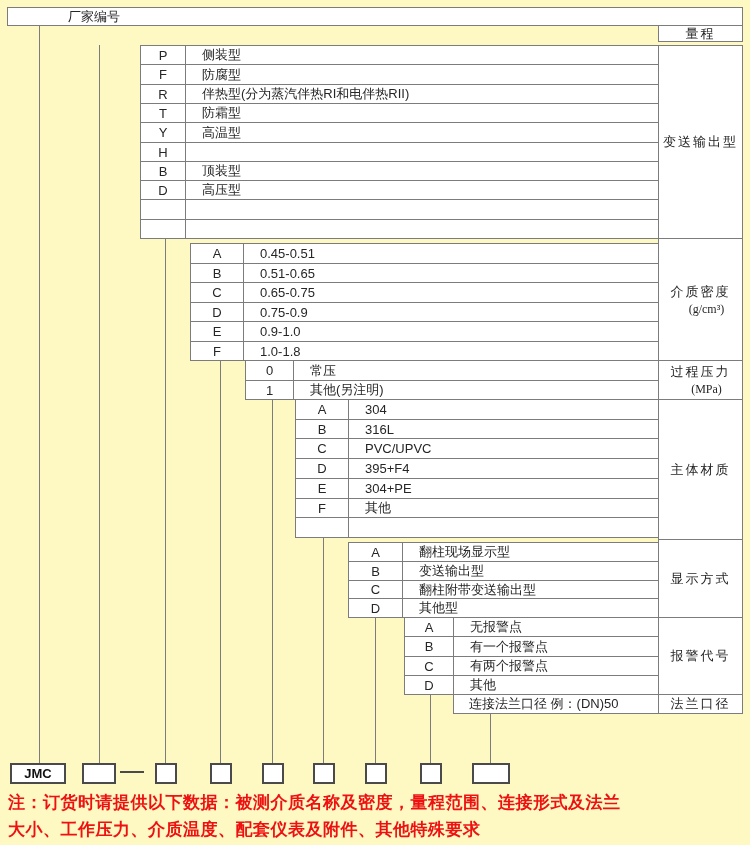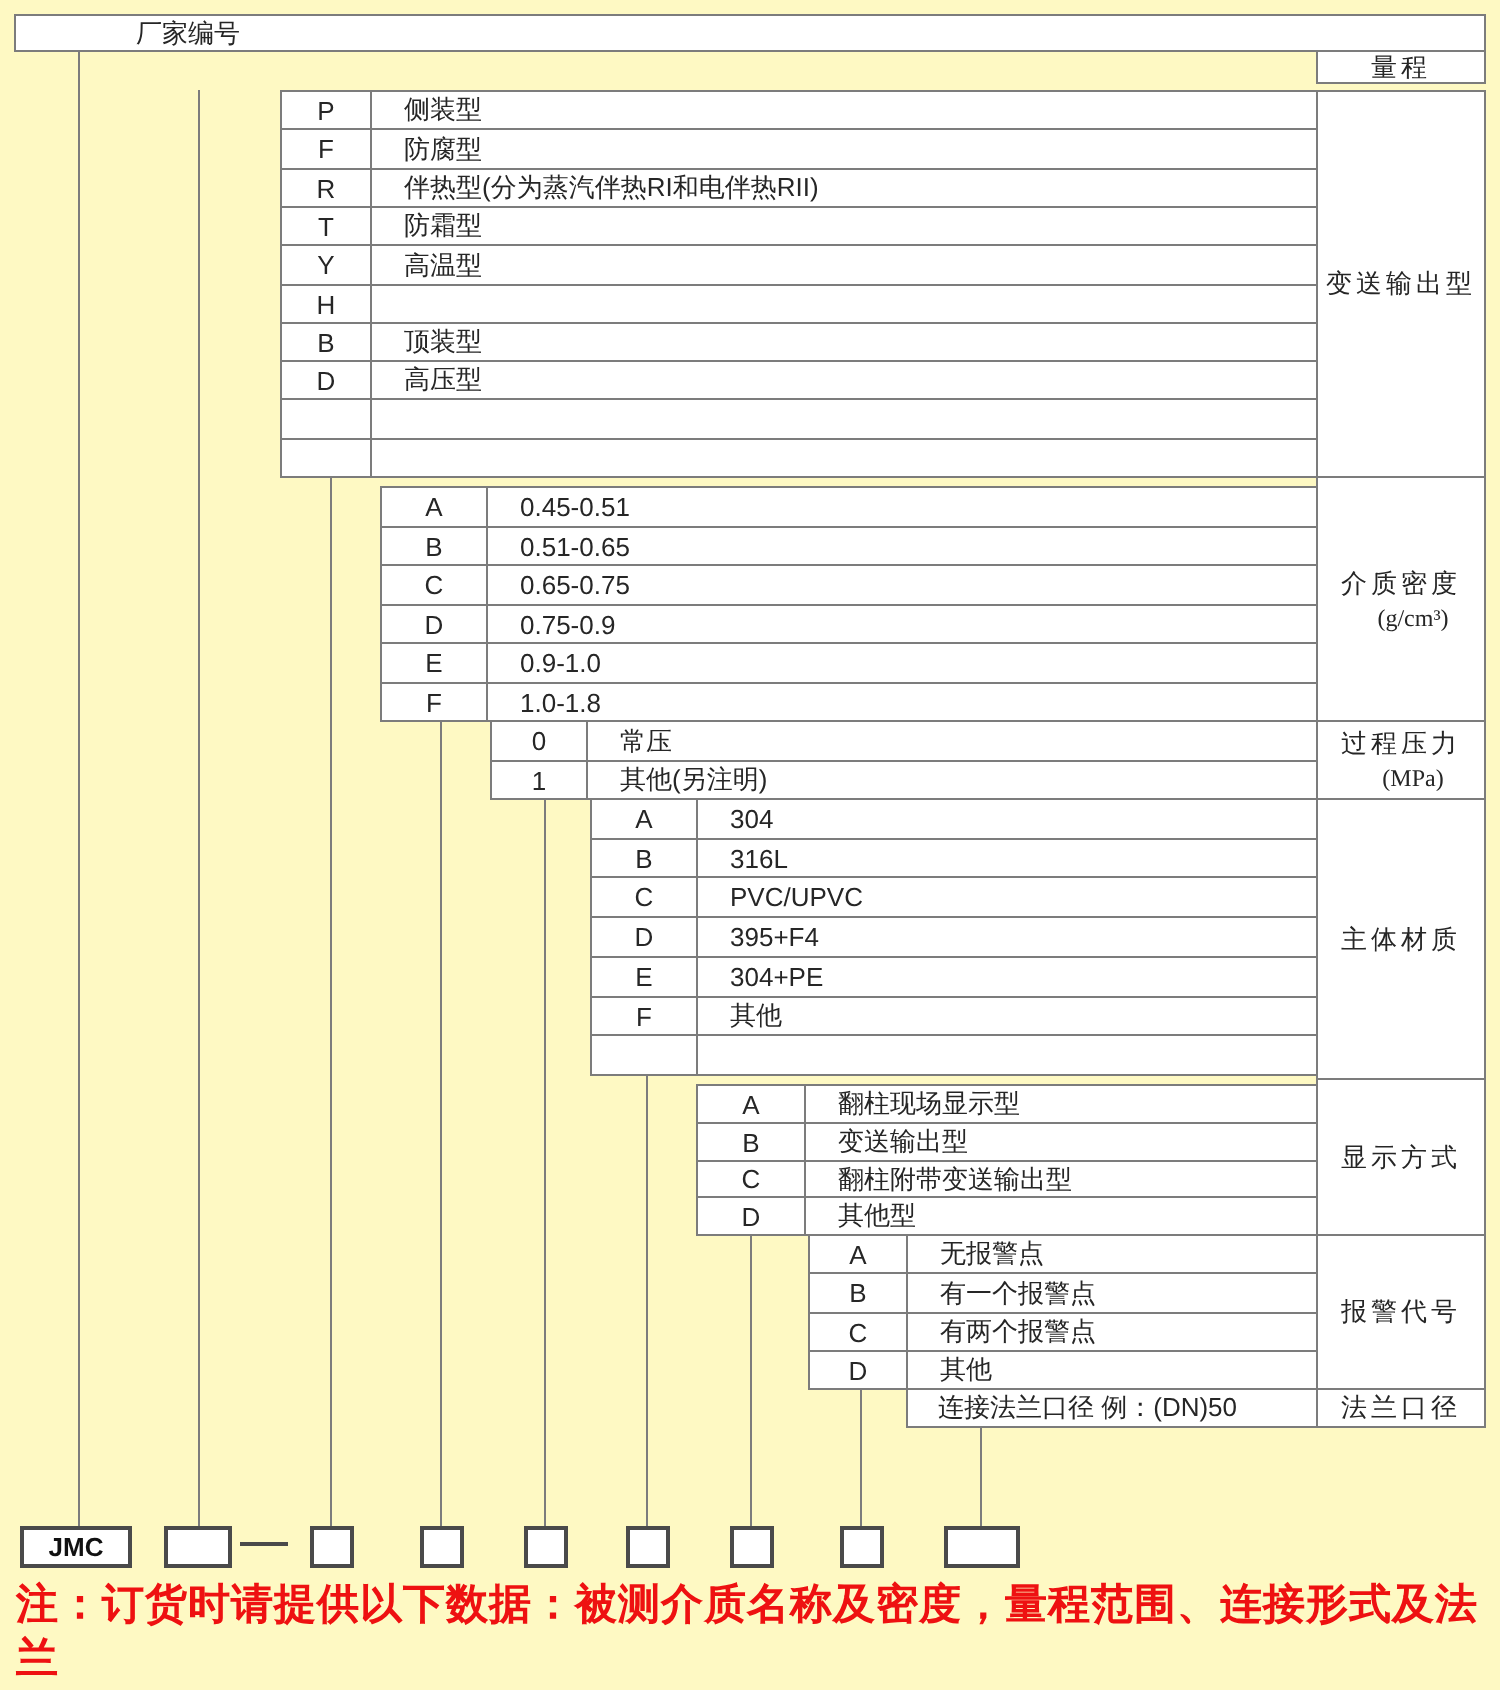--- a/index.html
+++ b/index.html
@@ -34,21 +34,21 @@
   .label-sub{font-size:12px;letter-spacing:0;margin-top:1px;margin-left:12px;}
   .vline{position:absolute;width:1px;background:var(--line);}
   .mbox{
     position:absolute;box-sizing:border-box;border:2px solid var(--box);background:#fff;
     display:flex;align-items:center;justify-content:center;
     font-weight:bold;font-size:13px;color:#111;
   }
   .dash-sep{position:absolute;left:120px;top:771px;width:24px;height:2px;background:var(--box);}
   .note{
     position:absolute;left:8px;top:789px;width:740px;
-    color:var(--red);font-weight:bold;font-size:21px;line-height:27px;letter-spacing:0.5px;
+    color:var(--red);font-weight:bold;font-size:17px;line-height:27px;letter-spacing:0.5px;
   }
 </style>
 </head>
 <body>
 
 <div class="page">
 
   <div class="cellrow" style="left:7px;top:7px;width:736px;height:19px;">
     <span class="toptext">厂家编号</span>
   </div>
@@ -238,15 +238,16 @@
       <div class="mbox" style="left: 313px; top: 763px; width: 22px; height: 21px;"></div>
       <div class="mbox" style="left: 365px; top: 763px; width: 22px; height: 21px;"></div>
       <div class="mbox" style="left: 420px; top: 763px; width: 22px; height: 21px;"></div>
       <div class="mbox" style="left: 472px; top: 763px; width: 38px; height: 21px;"></div>
     </div>
 
   <div class="dash-sep"></div>
 
   <div class="note">
     <div>注：订货时请提供以下数据：被测介质名称及密度，量程范围、连接形式及法兰</div>
+    <div>大小、工作压力、介质温度、配套仪表及附件、其他特殊要求</div>
   </div>
 
 </div>
 
 </body></html>

